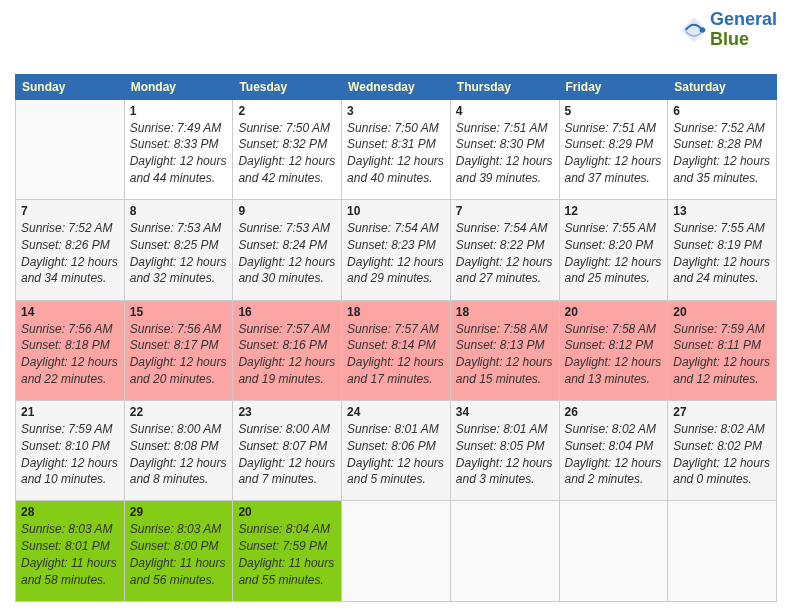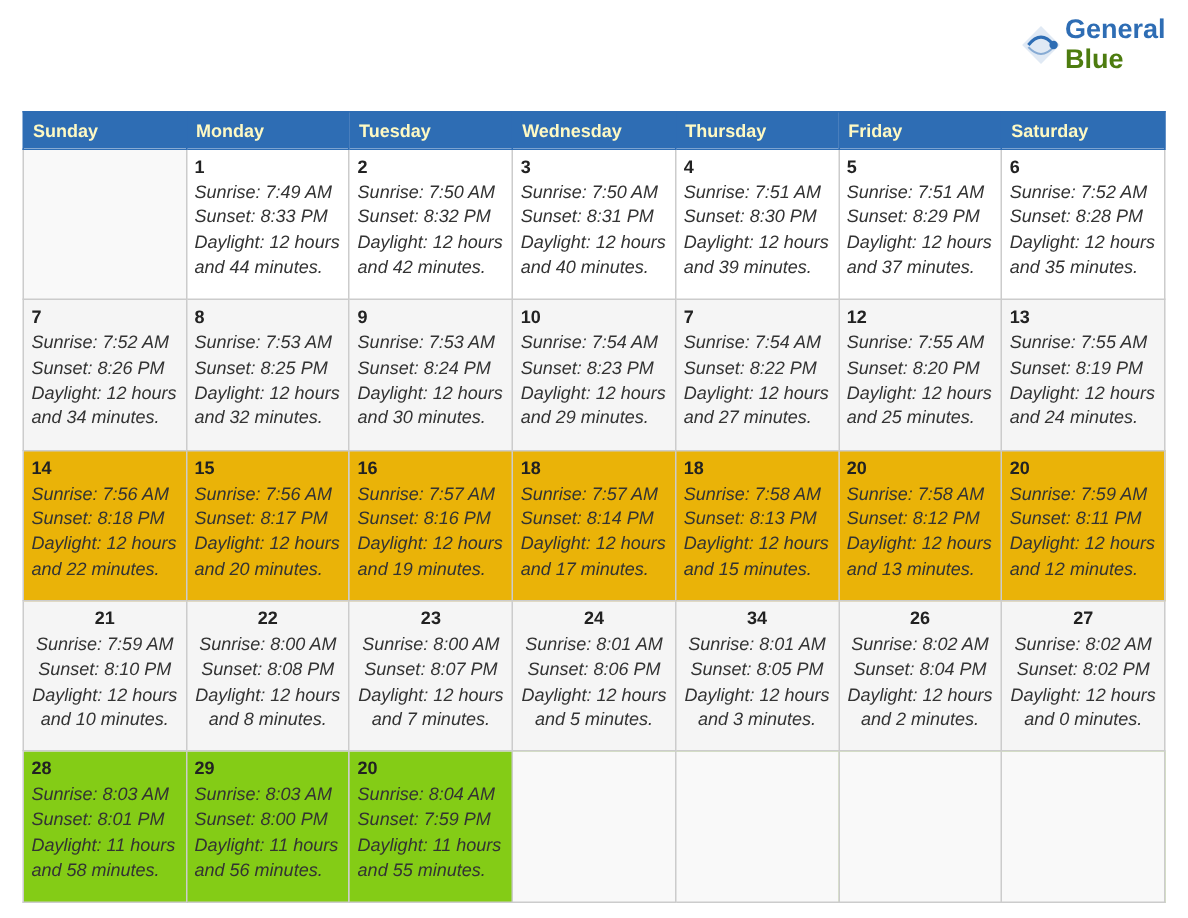--- a/index.html
+++ b/index.html
@@ -179,21 +179,21 @@
           </td>
           <td>
             <span class="day-num">12</span>
             <div class="cell-info">Sunrise: 7:55 AM<br>Sunset: 8:20 PM<br>Daylight: 12 hours<br>and 25 minutes.</div>
           </td>
           <td>
             <span class="day-num">13</span>
             <div class="cell-info">Sunrise: 7:55 AM<br>Sunset: 8:19 PM<br>Daylight: 12 hours<br>and 24 minutes.</div>
           </td>
         </tr>
-        <tr style="background: #eab308;">
+        <tr style="background: #fca5a5;">
           <td>
             <span class="day-num">14</span>
             <div class="cell-info">Sunrise: 7:56 AM<br>Sunset: 8:18 PM<br>Daylight: 12 hours<br>and 22 minutes.</div>
           </td>
           <td>
             <span class="day-num">15</span>
             <div class="cell-info">Sunrise: 7:56 AM<br>Sunset: 8:17 PM<br>Daylight: 12 hours<br>and 20 minutes.</div>
           </td>
           <td>
             <span class="day-num">16</span>
@@ -209,21 +209,21 @@
           </td>
           <td>
             <span class="day-num">20</span>
             <div class="cell-info">Sunrise: 7:58 AM<br>Sunset: 8:12 PM<br>Daylight: 12 hours<br>and 13 minutes.</div>
           </td>
           <td>
             <span class="day-num">20</span>
             <div class="cell-info">Sunrise: 7:59 AM<br>Sunset: 8:11 PM<br>Daylight: 12 hours<br>and 12 minutes.</div>
           </td>
         </tr>
-        <tr style="background: rgb(245, 245, 245); text-align: center;">
+        <tr style="background: rgb(245, 245, 245);">
           <td>
             <span class="day-num">21</span>
             <div class="cell-info">Sunrise: 7:59 AM<br>Sunset: 8:10 PM<br>Daylight: 12 hours<br>and 10 minutes.</div>
           </td>
           <td>
             <span class="day-num">22</span>
             <div class="cell-info">Sunrise: 8:00 AM<br>Sunset: 8:08 PM<br>Daylight: 12 hours<br>and 8 minutes.</div>
           </td>
           <td>
             <span class="day-num">23</span>

